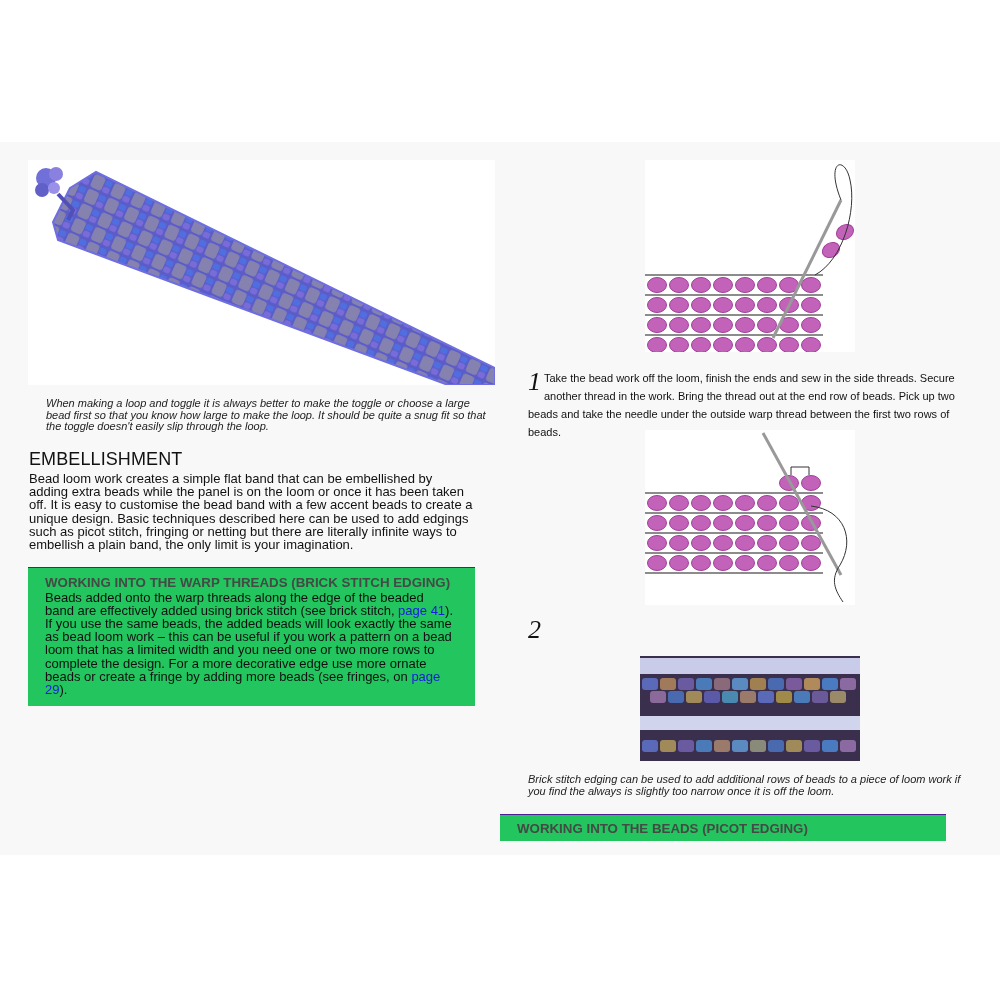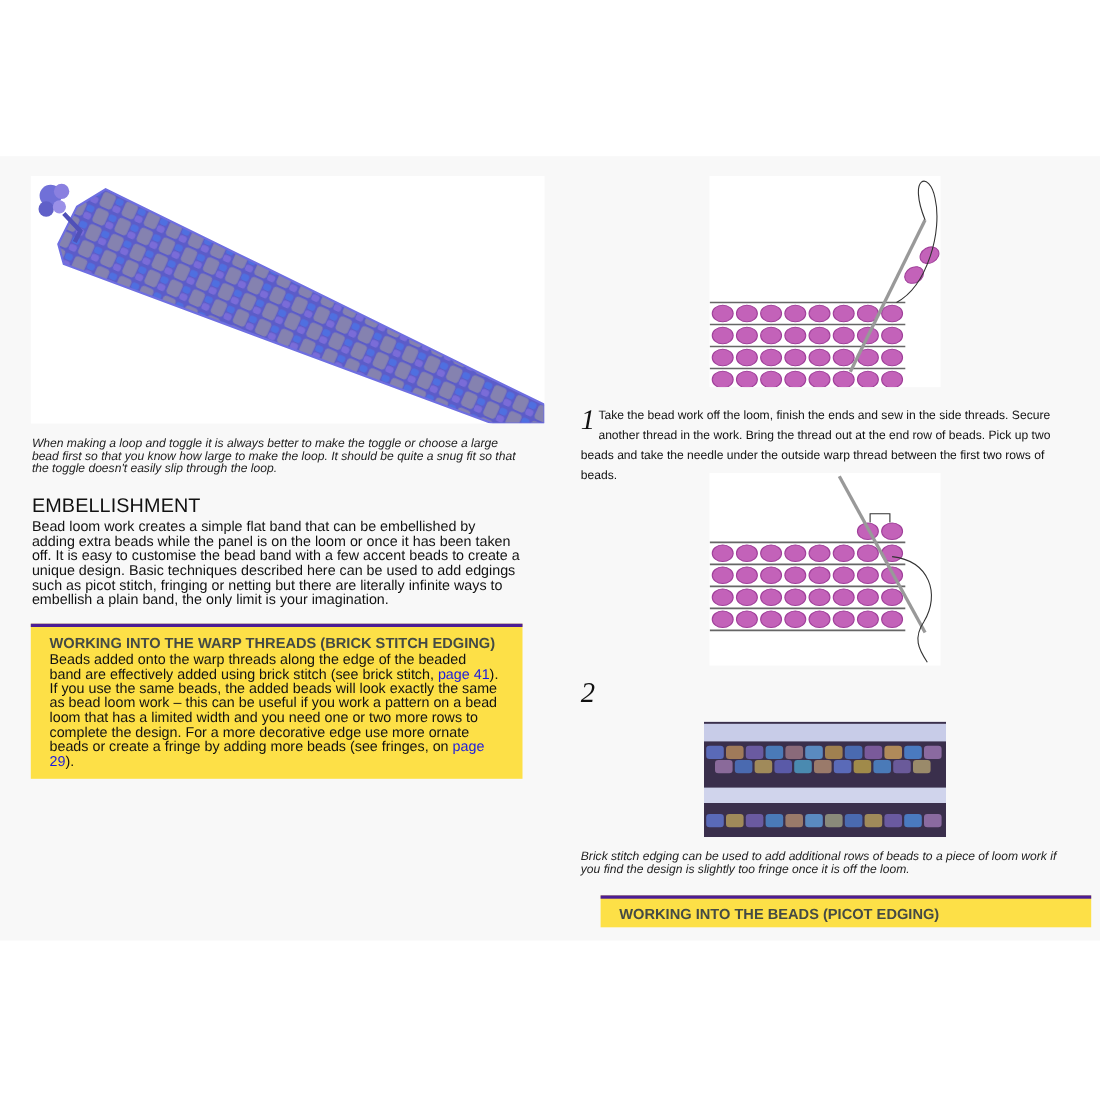--- a/index.html
+++ b/index.html
@@ -21,21 +21,21 @@
   .caption {
     font-style: italic; font-size: 11px; line-height: 11.5px; color: #222;
   }
   .h-section {
     font-size: 18px; color: #111; letter-spacing: 0.1px;
   }
   .body-text {
     font-size: 13px; line-height: 13.2px; color: #111;
   }
   .green-box {
-    background: #fde047; border-top: 3px solid #4c1d95;
+    background: #22c55e; border-top: 1px solid #4c1d95;
   }
   .green-title {
     font-weight: bold; font-size: 13.3px; color: #444a44; line-height: 13.5px;
   }
   .link { color: #1a1ae0; }
 
   
   .diagram { background: #ffffff; overflow: hidden; }
   .step-num {
     font-family: "Liberation Serif", serif; font-style: italic; font-size: 26px; line-height: 22px;
@@ -61,21 +61,21 @@
       </defs>
       <polygon points="42,28 68,12 467,208 467,225 420,225 30,80 25,62" fill="url(#beads)" stroke="#6e6ee0" stroke-width="2"></polygon>
       <circle cx="18" cy="18" r="10" fill="#7070d8"></circle>
       <circle cx="28" cy="14" r="7" fill="#8a80e0"></circle>
       <circle cx="14" cy="30" r="7" fill="#6060c8"></circle>
       <circle cx="26" cy="28" r="6" fill="#9a90e8"></circle>
       <path d="M30,34 L45,50 L40,60" stroke="#5050b8" stroke-width="4" fill="none"></path>
     </svg>
   </div>
 
-  <div class="abs caption" style="left:29px; top:256px; width:450px;font-style:italic;">When making a loop and toggle it is always better to make the toggle or choose a large bead first so that you know how large to make the loop. It should be quite a snug fit so that the toggle doesn't easily slip through the loop.</div>
+  <div class="abs caption" style="left:46px; top:256px; width:450px;font-style:italic;">When making a loop and toggle it is always better to make the toggle or choose a large bead first so that you know how large to make the loop. It should be quite a snug fit so that the toggle doesn't easily slip through the loop.</div>
 
   <div class="abs h-section" style="left:29px; top:307px;">EMBELLISHMENT</div>
 
   <div class="abs body-text" style="left:29px; top:330px; width:445px;">Bead loom work creates a simple flat band that can be embellished by adding extra beads while the panel is on the loom or once it has been taken off. It is easy to customise the bead band with a few accent beads to create a unique design. Basic techniques described here can be used to add edgings such as picot stitch, fringing or netting but there are literally infinite ways to embellish a plain band, the only limit is your imagination.</div>
 
   <div class="abs green-box" style="left:28px; top:425px; width:447px; height:138px;">
     <div style="position:absolute; left:17px; top:8px; width:410px;">
       <div class="green-title">WORKING INTO THE WARP THREADS (BRICK STITCH EDGING)</div>
       <div class="body-text" style="margin-top:1px;"><span>Beads added onto the warp threads along the edge of the beaded band are effectively added using brick stitch (see brick stitch, </span><a class="link">page 41</a><span>). If you use the same beads, the added beads will look exactly the same as bead loom work – this can be useful if you work a pattern on a bead loom that has a limited width and you need one or two more rows to complete the design. For a more decorative edge use more ornate beads or create a fringe by adding more beads (see fringes, on </span><a class="link">page 29</a><span>).</span></div>
     </div>
@@ -195,18 +195,18 @@
         <rect x="110" y="22" width="16" height="12" rx="3" fill="#8a8a7a"></rect>
           <rect x="128" y="22" width="16" height="12" rx="3" fill="#4a6ab0"></rect>
         <rect x="146" y="22" width="16" height="12" rx="3" fill="#a08a5a"></rect>
           <rect x="164" y="22" width="16" height="12" rx="3" fill="#6a5aa0"></rect>
         <rect x="182" y="22" width="16" height="12" rx="3" fill="#4a7ac0"></rect>
           <rect x="200" y="22" width="16" height="12" rx="3" fill="#8a6aa0"></rect>
       </g>
     </svg>
   </div>
 
-  <div class="abs caption" style="left:528px; top:632px; width:450px;">Brick stitch edging can be used to add additional rows of beads to a piece of loom work if you find the design is slightly too fringe once it is off the loom.</div>
-
-  <div class="abs green-box" style="left:546px; top:672px; width:446px; height:26px;">
+  <div class="abs caption" style="left:528px; top:632px; width:450px;">Brick stitch edging can be used to add additional rows of beads to a piece of loom work if you find the always is slightly too narrow once it is off the loom.</div>
+
+  <div class="abs green-box" style="left:500px; top:672px; width:446px; height:26px;">
     <div class="green-title" style="position:absolute; left:17px; top:7px;">WORKING INTO THE BEADS (PICOT EDGING)</div>
   </div>
 </div>
 
 </body></html>

